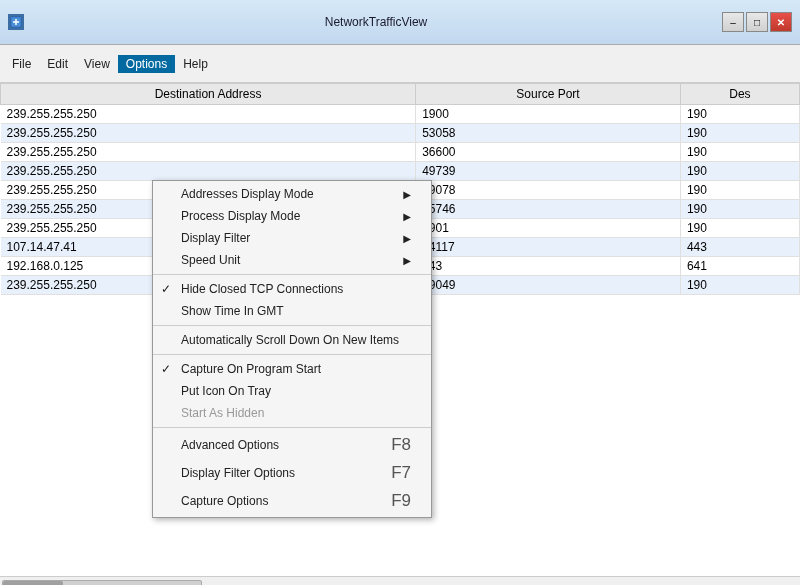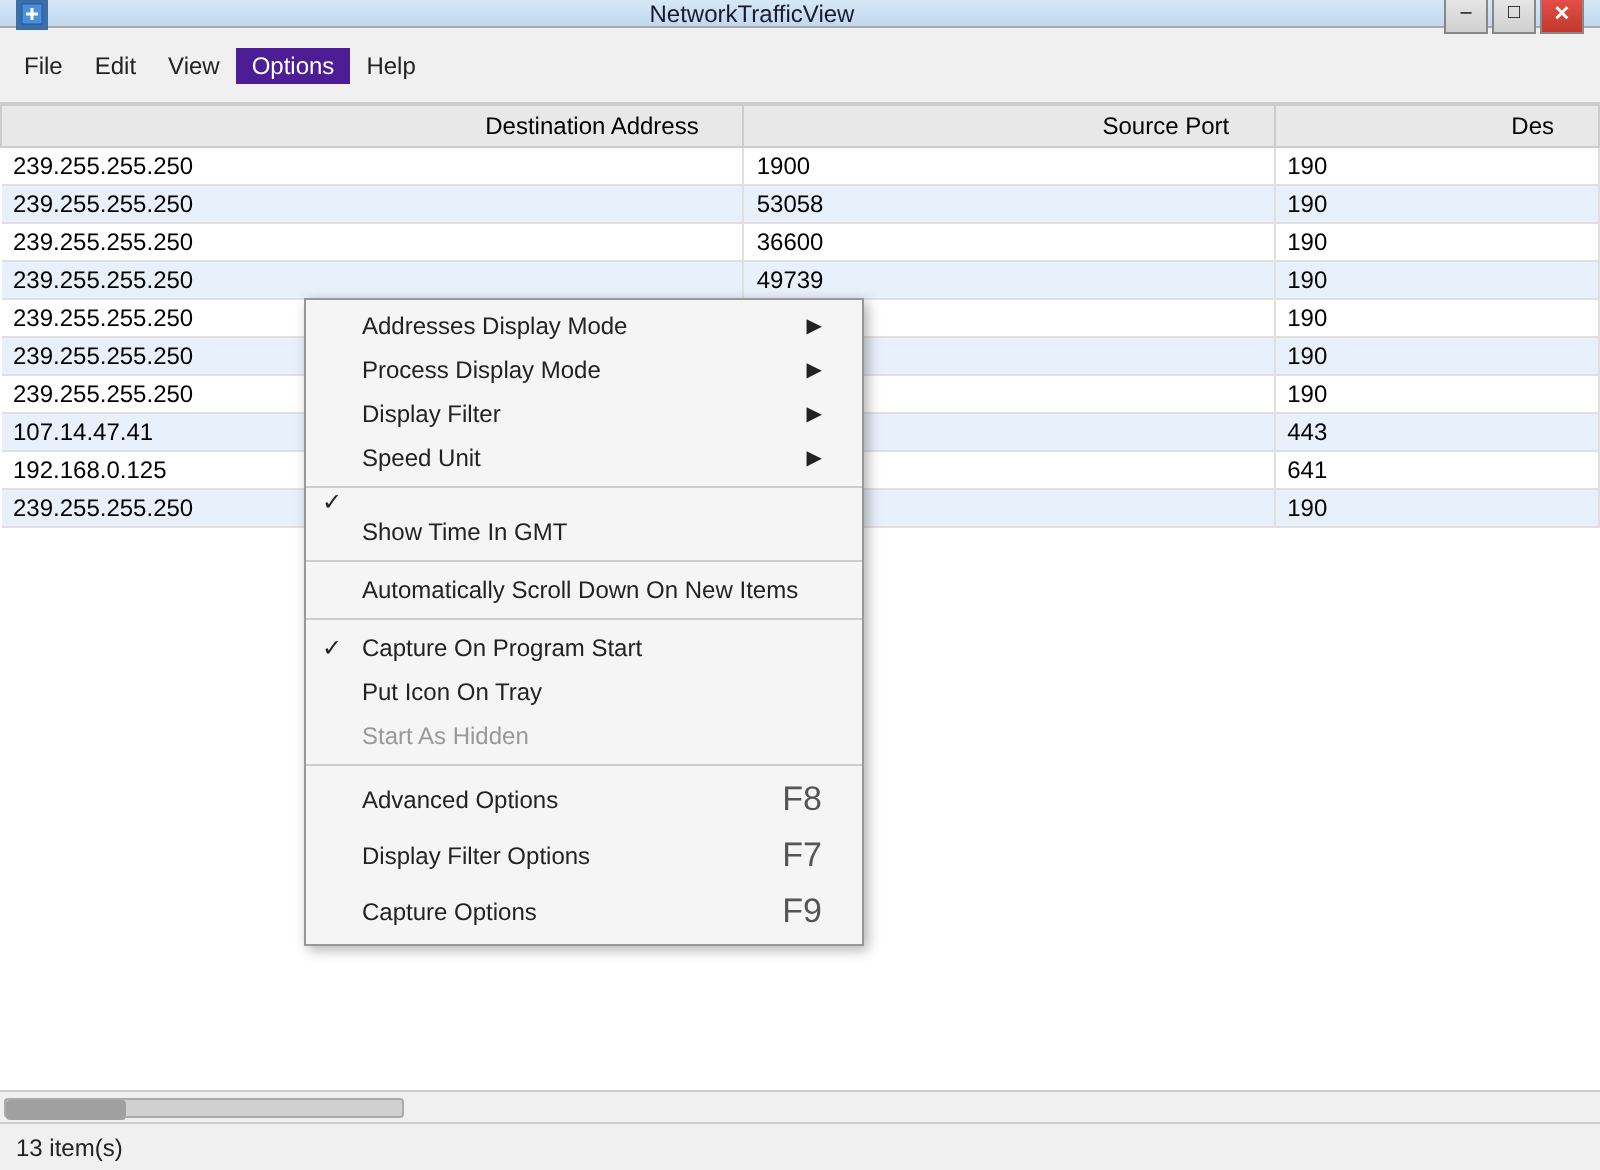--- a/index.html
+++ b/index.html
@@ -9,21 +9,21 @@
       background: #f0f0f0;
       width: 800px;
       height: 585px;
       overflow: hidden;
       position: relative;
     }
 
     
     .title-bar {
       background: linear-gradient(to bottom, #d6e8f7, #c2d8ef);
-      height: 14px;
+      height: 45px;
       display: flex;
       align-items: center;
       padding: 0 8px;
       border-bottom: 1px solid #aaa;
       position: relative;
     }
     .title-bar-icon {
       width: 16px;
       height: 16px;
       background: #3a6ea5;
@@ -71,21 +71,21 @@
       padding: 0 4px;
       border-bottom: 1px solid #ccc;
     }
     .menu-item {
       padding: 2px 8px;
       cursor: pointer;
       font-size: 12px;
       color: #222;
     }
     .menu-item:hover, .menu-item.active {
-      background: #4c1d95;
+      background: #0369a1;
       color: white;
     }
 
     
     .main-area {
       display: flex;
       flex-direction: column;
       height: calc(585px - 30px - 22px - 24px);
       position: relative;
       background: white;
@@ -100,22 +100,22 @@
     table {
       width: 100%;
       border-collapse: collapse;
       font-size: 12px;
     }
     thead tr {
       background: #e8e8e8;
     }
     thead th {
       border: 1px solid #ccc;
-      padding: 3px 22px;
-      text-align: right;
+      padding: 3px 6px;
+      text-align: center;
       font-weight: normal;
       white-space: nowrap;
     }
     tbody tr {
       border-bottom: 1px solid #e0e0e0;
     }
     tbody tr:nth-child(even) {
       background: #e8f0fb;
     }
     tbody tr:nth-child(odd) {
@@ -334,20 +334,21 @@
           <span>Display Filter</span>
           <span class="arrow">▶</span>
         </div>
         <div class="menu-entry">
           <span>Speed Unit</span>
           <span class="arrow">▶</span>
         </div>
         <div class="menu-separator"></div>
         <div class="menu-entry">
           <span class="checkmark">✓</span>
+          <span>Hide Closed TCP Connections</span>
         </div>
         <div class="menu-entry">
           <span>Show Time In GMT</span>
         </div>
         <div class="menu-separator"></div>
         <div class="menu-entry">
           <span>Automatically Scroll Down On New Items</span>
         </div>
         <div class="menu-separator"></div>
         <div class="menu-entry">

